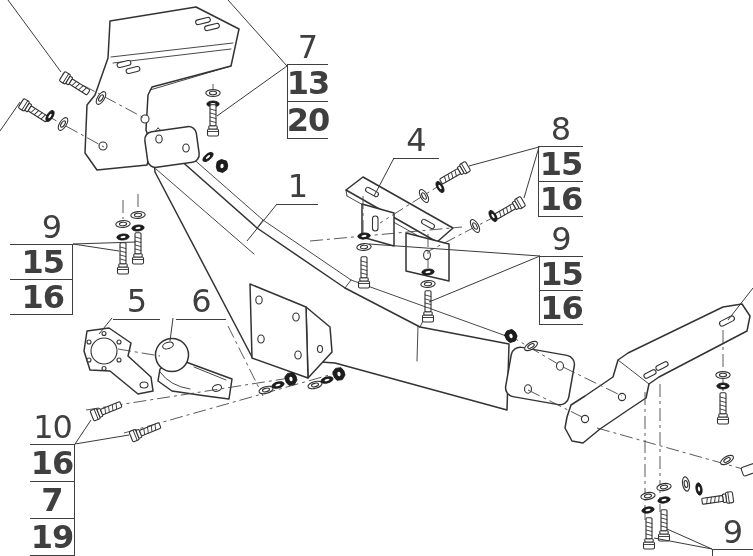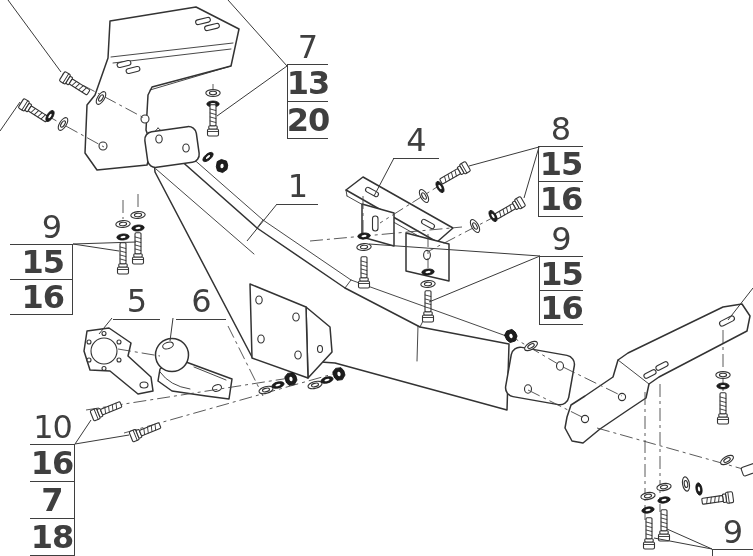--- a/index.html
+++ b/index.html
@@ -300,21 +300,21 @@
       <div class="row">15</div>
       <div class="row">16</div>
     </div>
   </div>
 
   <div class="stack rh36" style="left:30px;top:410px;width:45px;">
     <div class="head" style="height:33px;">10</div>
     <div class="rows vright">
       <div class="row">16</div>
       <div class="row">7</div>
-      <div class="row">18</div>
+      <div class="row">19</div>
     </div>
   </div>
 
   <div class="stack" style="left:712px;top:516px;width:41px;">
     <div class="head">9</div>
     <div class="stub"></div>
   </div>
 
 </div>
 

